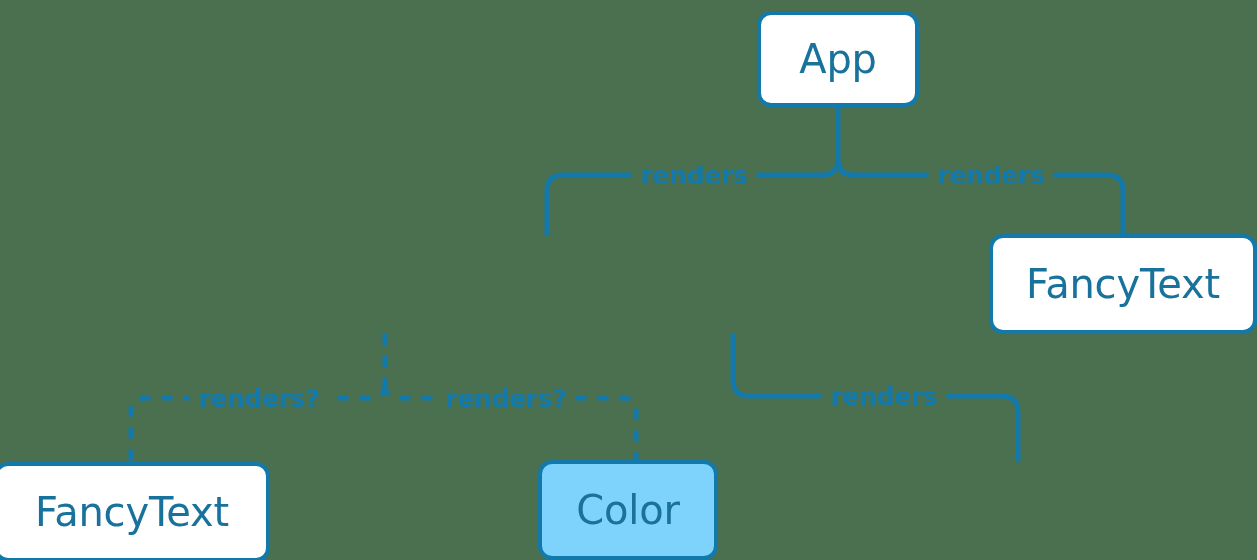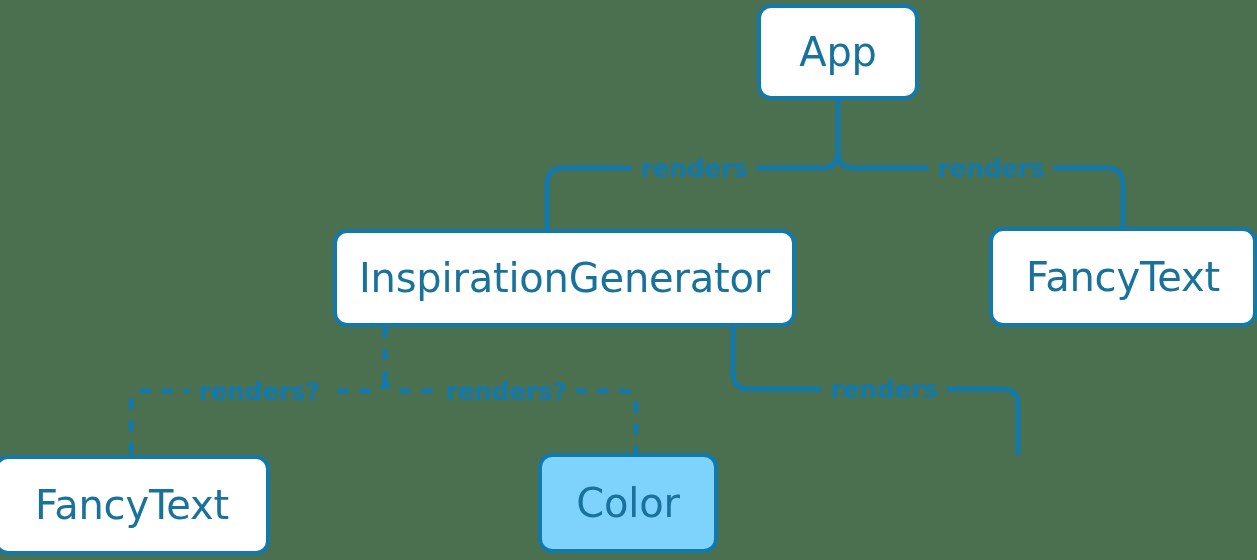--- a/index.html
+++ b/index.html
@@ -12,20 +12,21 @@
     height: 560px;
     background: #4a7050;
     font-family: "DejaVu Sans", "Liberation Sans", sans-serif;
     overflow: hidden;
   }
   #diagram {
     position: relative;
     width: 1257px;
     height: 395px;
     background: #4a7050;
+    margin-top: 7px;
   }
   #edges {
     position: absolute;
     left: 0;
     top: 0;
     width: 1257px;
     height: 560px;
   }
   .node {
     position: absolute;
@@ -79,23 +80,20 @@
     <path d="M 385 378 Q 385 391 370 391 L 145 391 Q 131 391 131 404 L 131 455" fill="none" stroke="#1379aa" stroke-width="5" stroke-linecap="butt" stroke-dasharray="11 11"></path>
 
     <path d="M 385 378 Q 385 391 400 391 L 622 391 Q 636 391 636 404 L 636 453" fill="none" stroke="#1379aa" stroke-width="5" stroke-linecap="butt" stroke-dasharray="11 11"></path>
 
     <path d="M 733 327 L 733 373 Q 733 389 749 389 L 1002 389 Q 1018 389 1018 405 L 1018 455" fill="none" stroke="#1379aa" stroke-width="5" stroke-linecap="butt"></path>
   </svg>
 
   <div class="node" style="left: 757px; top: 4px; width: 162px; height: 96px; font-size: 40px; background: rgb(255, 255, 255); border-color: rgb(19, 121, 170); color: rgb(25, 114, 156);">
     <span class="node-label">App</span>
   </div>
-  <div class="node" style="left: 333px; top: 229px; width: 463px; height: 98px; font-size: 40px; background: rgb(255, 255, 255); border-color: rgb(19, 121, 170); color: rgb(25, 114, 156);">
-    <span class="node-label">InspirationGenerator</span>
-  </div>
   <div class="node" style="left: 989px; top: 227px; width: 268px; height: 100px; font-size: 40px; background: rgb(255, 255, 255); border-color: rgb(19, 121, 170); color: rgb(25, 114, 156);">
     <span class="node-label">FancyText</span>
   </div>
   <div class="node" style="left: -6px; top: 455px; width: 276px; height: 100px; font-size: 40px; background: rgb(255, 255, 255); border-color: rgb(19, 121, 170); color: rgb(25, 114, 156);">
     <span class="node-label">FancyText</span>
   </div>
   <div class="node" style="left: 538px; top: 453px; width: 180px; height: 100px; font-size: 40px; background: #7dd3fc; border-color: rgb(19, 121, 170); color: rgb(25, 114, 156);">
     <span class="node-label">Color</span>
   </div>
 

